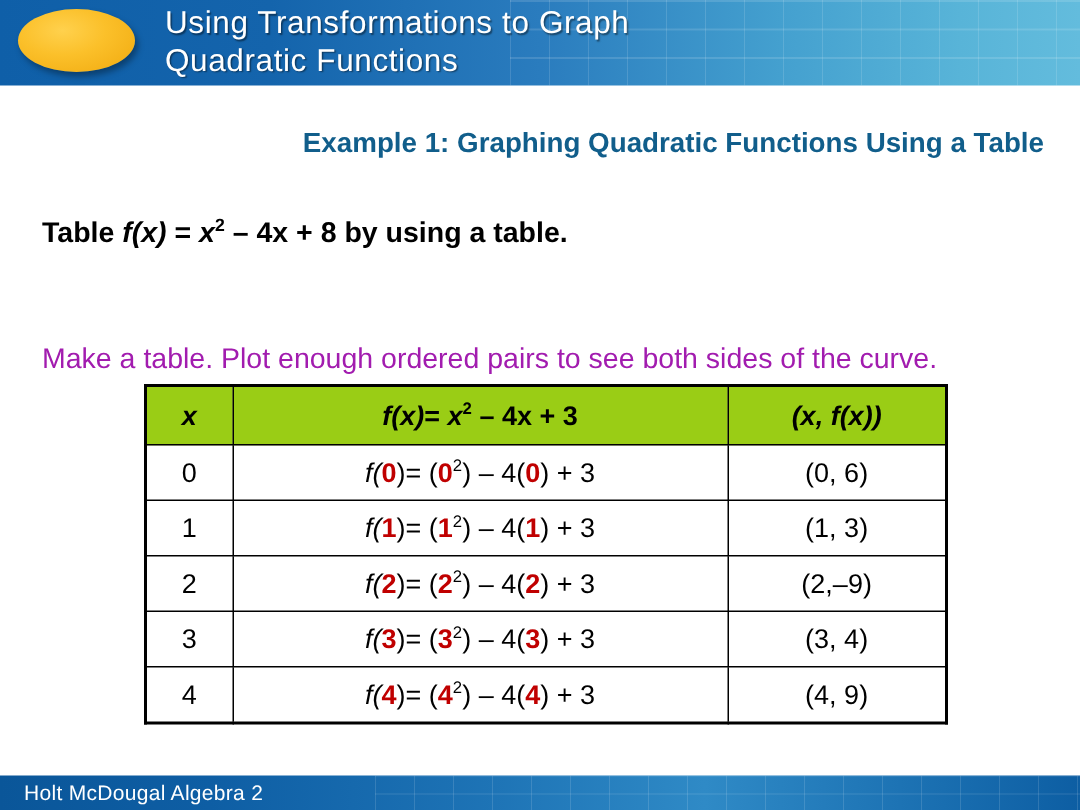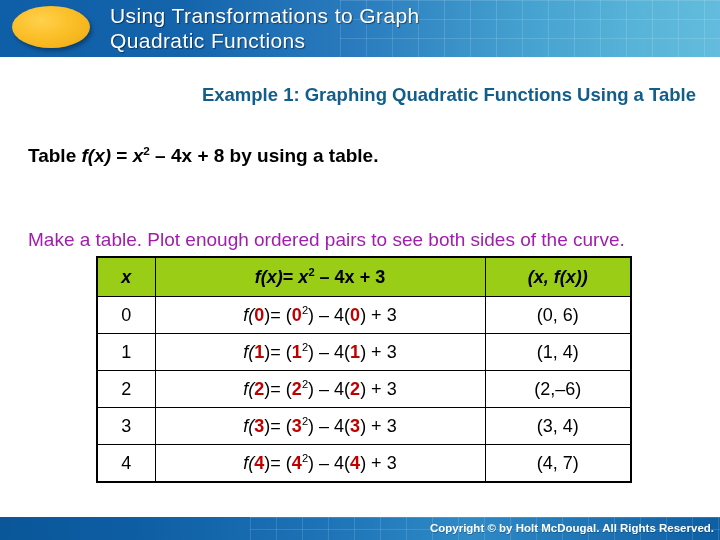--- a/index.html
+++ b/index.html
@@ -189,36 +189,36 @@
   </thead>
   <tbody id="table-body">
       <tr>
         <td>0</td>
         <td class="formula"><span class="it">f(</span><span class="hl">0</span><span>)= (</span><span class="hl">0</span><sup>2</sup><span>) – 4(</span><span class="hl">0</span><span>) + 3</span></td>
         <td>(0, 6)</td>
       </tr>
       <tr>
         <td>1</td>
         <td class="formula"><span class="it">f(</span><span class="hl">1</span><span>)= (</span><span class="hl">1</span><sup>2</sup><span>) – 4(</span><span class="hl">1</span><span>) + 3</span></td>
-        <td>(1, 4)</td>
+        <td>(1, 3)</td>
       </tr>
       <tr>
         <td>2</td>
         <td class="formula"><span class="it">f(</span><span class="hl">2</span><span>)= (</span><span class="hl">2</span><sup>2</sup><span>) – 4(</span><span class="hl">2</span><span>) + 3</span></td>
-        <td>(2,–6)</td>
+        <td>(2,–9)</td>
       </tr>
       <tr>
         <td>3</td>
         <td class="formula"><span class="it">f(</span><span class="hl">3</span><span>)= (</span><span class="hl">3</span><sup>2</sup><span>) – 4(</span><span class="hl">3</span><span>) + 3</span></td>
         <td>(3, 4)</td>
       </tr>
       <tr>
         <td>4</td>
         <td class="formula"><span class="it">f(</span><span class="hl">4</span><span>)= (</span><span class="hl">4</span><sup>2</sup><span>) – 4(</span><span class="hl">4</span><span>) + 3</span></td>
-        <td>(4, 7)</td>
+        <td>(4, 9)</td>
       </tr>
     </tbody>
 </table>
 
 <div id="footer-bar">
   <div id="footer-grid"></div>
-  <div id="footer-right">Copyright © by Holt McDougal. All Rights Reserved.</div>
+  <div id="footer-left">Holt McDougal Algebra 2</div>
 </div>
 
 </body></html>

